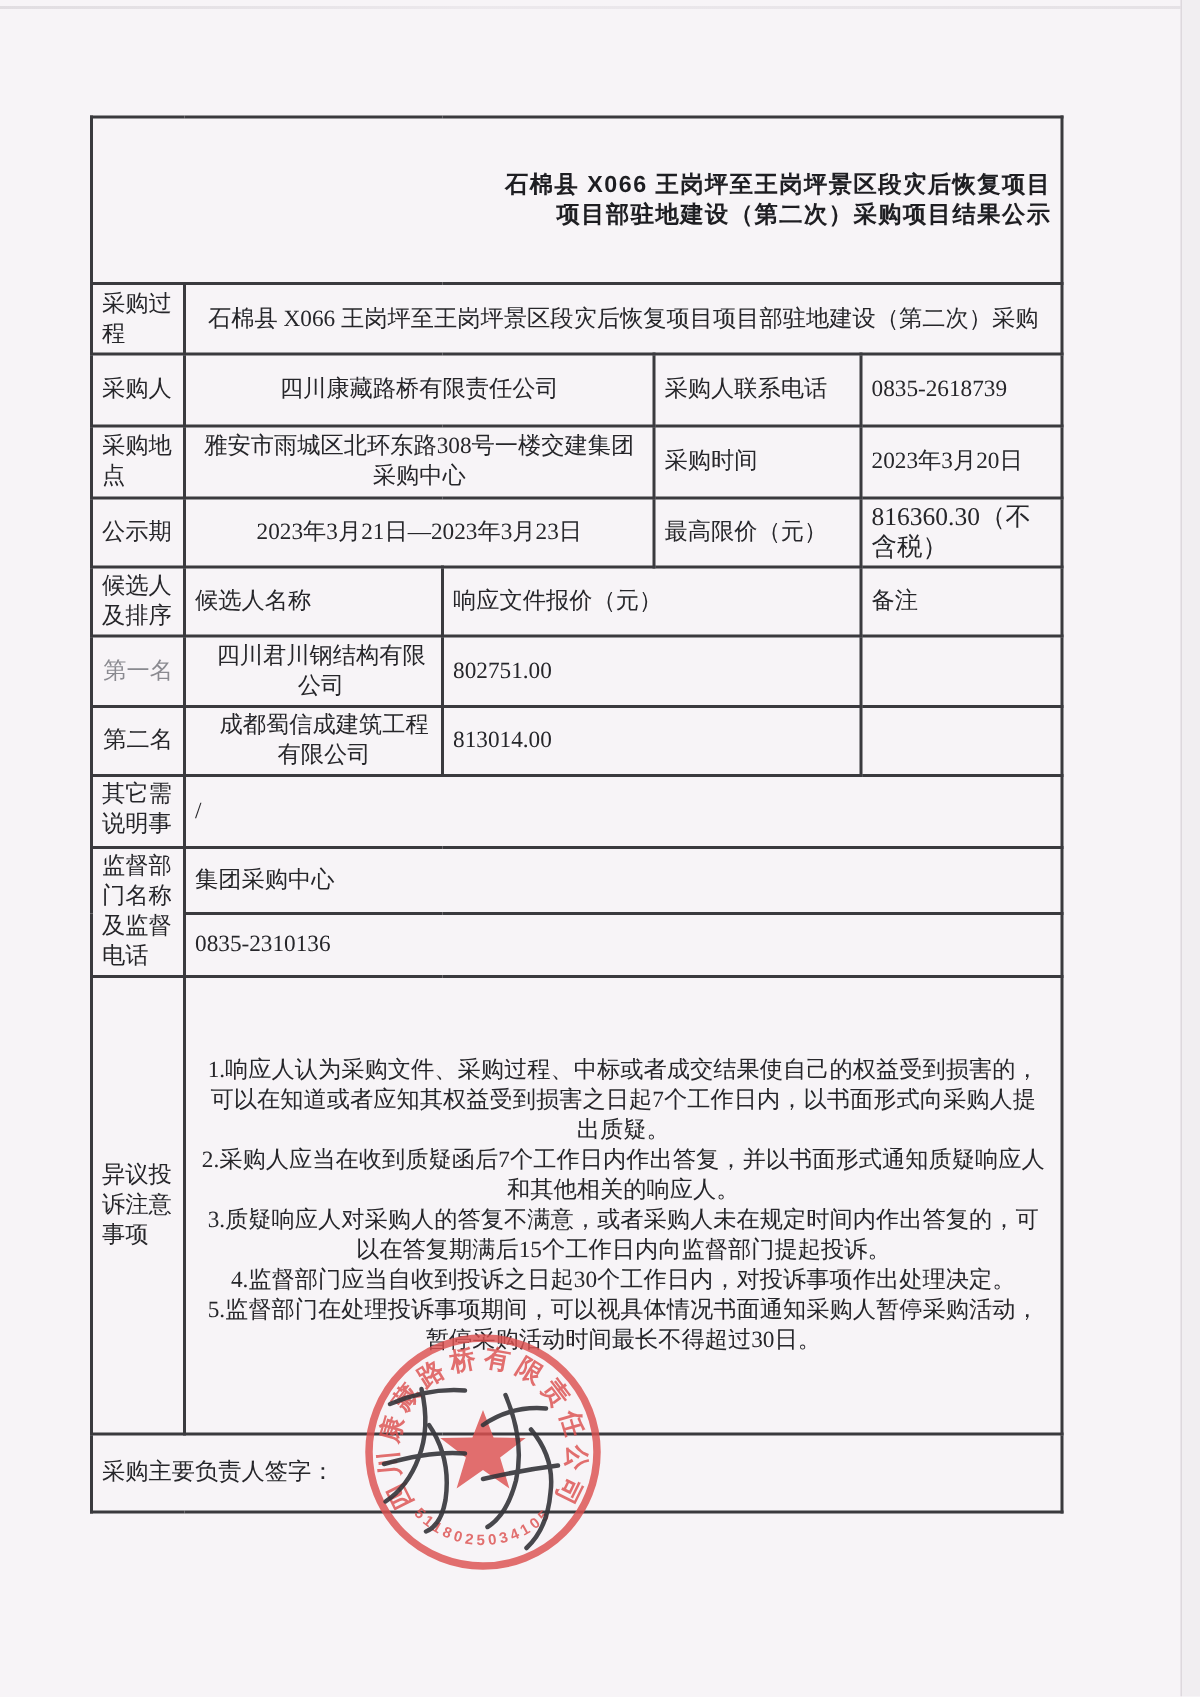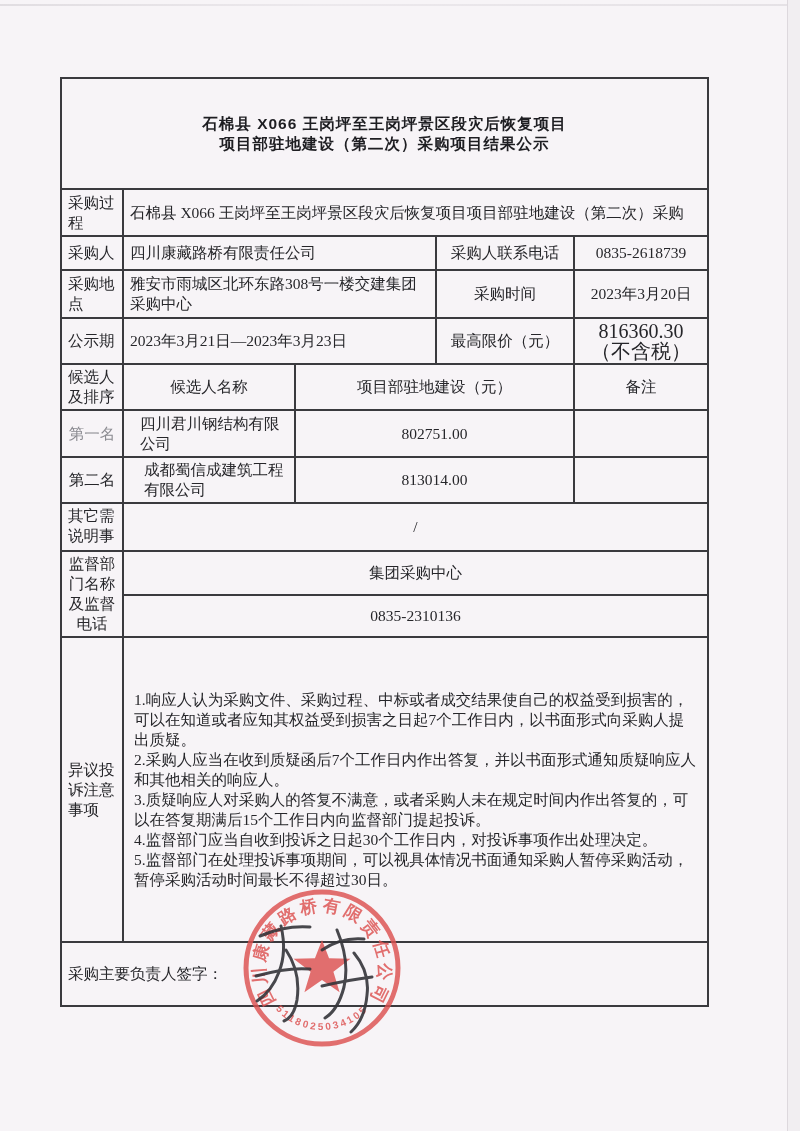--- a/index.html
+++ b/index.html
@@ -27,31 +27,31 @@
   }
   .doc-table td{
     border:2px solid #3a3a3e;
     padding:2px 6px;
     font-size:15.5px;
     line-height:20px;
     vertical-align:middle;
     overflow:hidden;
   }
   .title-cell{
-    text-align:center;
+    text-align:right;
     font-family:"Liberation Sans","DejaVu Sans",sans-serif;
     font-weight:bold;
     font-size:24px;
     line-height:37px;
     letter-spacing:1px;
     color:#1e1e22;
   }
   .label-col{font-size:16px;line-height:20px;padding-left:4px;padding-right:2px;}
-  .center{text-align:center;border-radius:23px;}
-  .left{text-align:left;margin-top:48px;}
+  .center{border-radius:23px;}
+  .left{text-align:center;margin-top:48px;}
   .rank-cell{text-align:center;}
   .rank-light{color:#8a8a90;}
   .clip-label{height:42px;overflow:hidden;}
   .v-top{vertical-align:top;}
   .objection-text p{margin:0;padding:0;}
   .sig-row{font-size:16.5px;padding-left:8px;}
   .stamp-wrap{position:absolute;left:0;top:0;width:800px;height:1131px;pointer-events:none;}
 </style>
 </head>
 <body>
@@ -74,45 +74,45 @@
       <div>石棉县 X066 王岗坪至王岗坪景区段灾后恢复项目</div>
       <div>项目部驻地建设（第二次）采购项目结果公示</div>
     </td>
   </tr>
 
   <tr style="height:47px">
     <td class="label-col">采购过程</td>
     <td colspan="4" class="left">石棉县 X066 王岗坪至王岗坪景区段灾后恢复项目项目部驻地建设（第二次）采购</td>
   </tr>
 
-  <tr style="height:34px">
+  <tr style="height:48px">
     <td class="label-col">采购人</td>
     <td colspan="2" class="left">四川康藏路桥有限责任公司</td>
     <td class="center">采购人联系电话</td>
     <td class="center">0835-2618739</td>
   </tr>
 
   <tr style="height:48px">
     <td class="label-col">采购地点</td>
     <td colspan="2" class="left">雅安市雨城区北环东路308号一楼交建集团采购中心</td>
     <td class="center">采购时间</td>
     <td class="center">2023年3月20日</td>
   </tr>
 
   <tr style="height:33px">
     <td class="label-col">公示期</td>
     <td colspan="2" class="left">2023年3月21日—2023年3月23日</td>
     <td class="center">最高限价（元）</td>
-    <td class="center" style="font-size:20px">816360.30（不含税）</td>
+    <td class="center" style="font-size:17px">816360.30（不含税）</td>
   </tr>
 
   <tr style="height:42px">
     <td class="label-col">候选人及排序</td>
     <td class="center">候选人名称</td>
-    <td colspan="2" class="center">项目部驻地建设（元）</td>
+    <td colspan="2" class="center">响应文件报价（元）</td>
     <td class="center">备注</td>
   </tr>
 
   <tr style="height:47px">
     <td class="rank-cell rank-light">第一名</td>
     <td class="left" style="padding-left:16px">四川君川钢结构有限公司</td>
     <td colspan="2" class="center">802751.00</td>
     <td></td>
   </tr>
 
@@ -142,21 +142,21 @@
     <td class="label-col">异议投诉注意事项</td>
     <td colspan="4" class="left objection-text" style="padding:16px 10px">
       <p>1.响应人认为采购文件、采购过程、中标或者成交结果使自己的权益受到损害的，可以在知道或者应知其权益受到损害之日起7个工作日内，以书面形式向采购人提出质疑。</p>
       <p>2.采购人应当在收到质疑函后7个工作日内作出答复，并以书面形式通知质疑响应人和其他相关的响应人。</p>
       <p>3.质疑响应人对采购人的答复不满意，或者采购人未在规定时间内作出答复的，可以在答复期满后15个工作日内向监督部门提起投诉。</p>
       <p>4.监督部门应当自收到投诉之日起30个工作日内，对投诉事项作出处理决定。</p>
       <p>5.监督部门在处理投诉事项期间，可以视具体情况书面通知采购人暂停采购活动，暂停采购活动时间最长不得超过30日。</p>
     </td>
   </tr>
 
-  <tr style="height:64px">
+  <tr style="height:52px">
     <td colspan="5" class="sig-row">
       <span>采购主要负责人签字：</span>
     </td>
   </tr>
 </tbody>
   </table>
 
 <div class="stamp-wrap">
   <svg width="800" height="1131" viewBox="0 0 800 1131">
     <g opacity="0.82">

